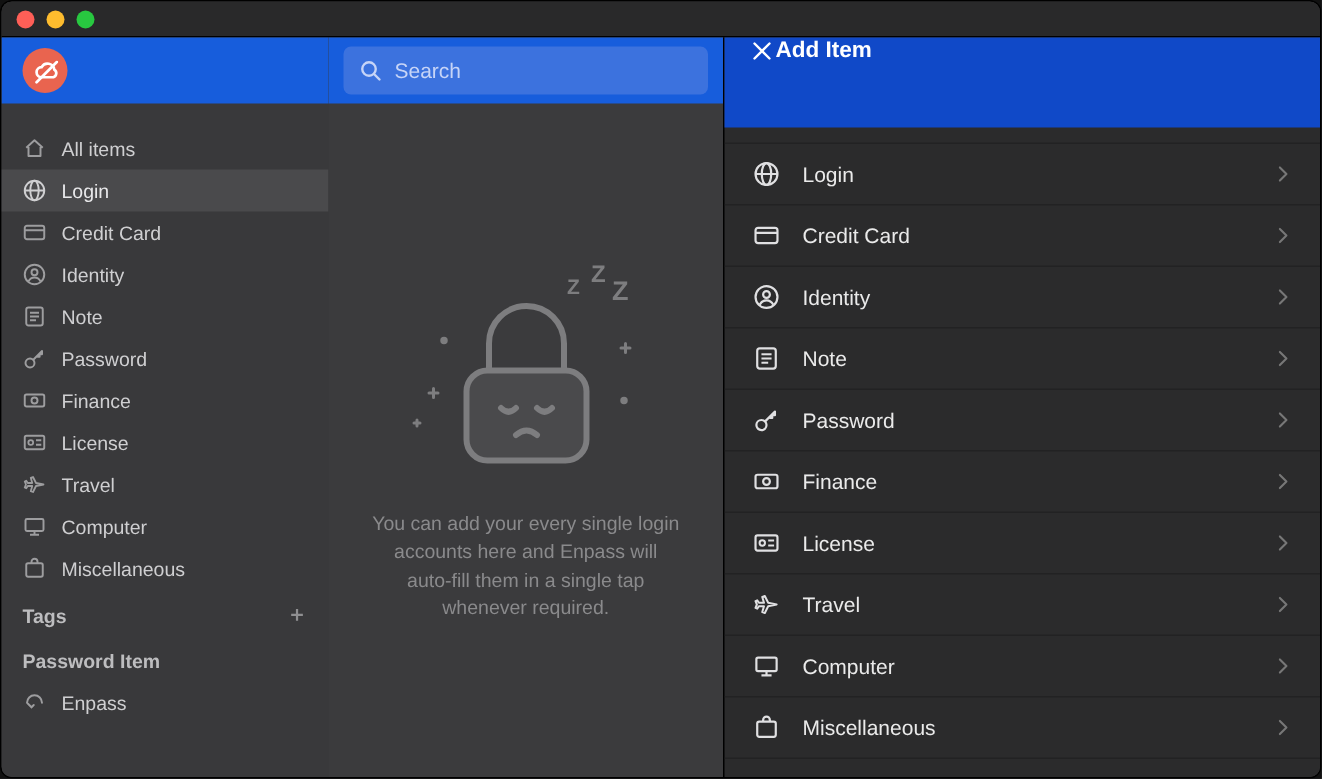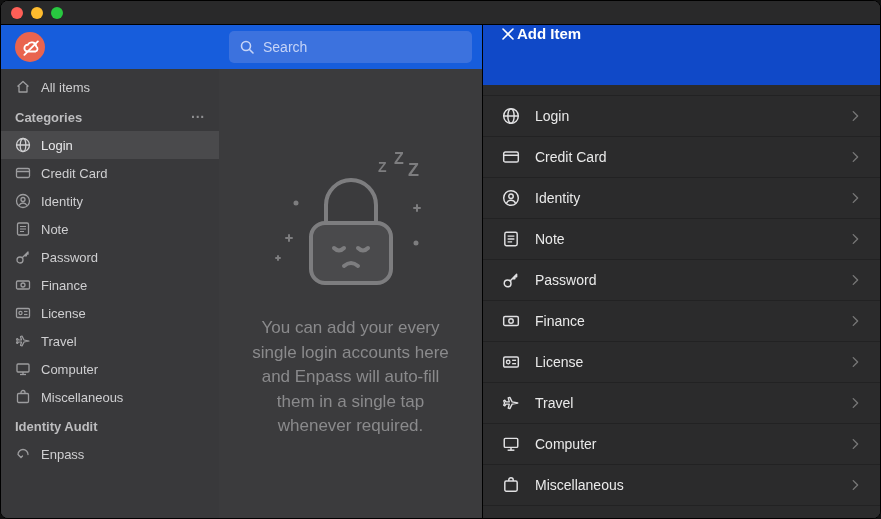--- a/index.html
+++ b/index.html
@@ -7,34 +7,34 @@
 .window { width: 881px; height: 519px; border: 1px solid #000; border-radius: 8px; overflow: hidden; display: flex; flex-direction: column; background: #3b3b3d; }
 .titlebar { height: 24px; background: #29292a; display: flex; align-items: center; padding: 0 10px; gap: 8px; border-bottom: 1px solid #000; }
 .tl-dot { width: 12px; height: 12px; border-radius: 50%; }
 .tl-close { background: #ff5f57; }
 .tl-min { background: #febc2e; }
 .tl-max { background: #28c840; }
 .body { flex: 1; display: flex; min-height: 0; }
 .sidebar { width: 218px; background: #39393b; display: flex; flex-direction: column; color: #cfcfd1; font-size: 13px; }
 .sb-top { height: 44px; background: #175ddc; display: flex; align-items: center; padding: 0 14px; }
 .logo { width: 30px; height: 30px; border-radius: 50%; background: #e9644f; display: flex; align-items: center; justify-content: center; }
-.sb-section { padding-top: 4px; }
+.sb-section { padding-top: 16px; }
 .sb-hdr { display: flex; align-items: center; justify-content: space-between; padding: 8px 14px 6px; color: #bdbdbf; font-weight: 600; font-size: 13px; }
 .sb-hdr .dots, .sb-hdr .plus { color: #8f8f91; font-size: 14px; }
 .sb-item { display: flex; align-items: center; gap: 10px; padding: 6px 14px; cursor: pointer; color: #cfcfd1; }
 .sb-item.active { background: #4a4a4c; color: #e8e8ea; }
 .sb-item .ic { width: 16px; height: 16px; display: flex; align-items: center; justify-content: center; color: #9d9d9f; flex-shrink: 0; }
 .sb-item.active .ic { color: #cfcfd1; }
 .middle { flex: 1; min-width: 0; display: flex; flex-direction: column; background: #3b3b3d; }
 .mid-top { height: 44px; background: #175ddc; display: flex; align-items: center; padding: 0 10px; }
 .search { flex: 1; height: 32px; background: #3c72de; border-radius: 5px; display: flex; align-items: center; padding: 0 10px; gap: 8px; }
 .search input { flex: 1; background: transparent; border: 0; outline: 0; color: #dbe5fb; font-size: 14px; }
 .search input::placeholder { color: #c6d4f7; }
 .mid-empty { flex: 1; display: flex; flex-direction: column; align-items: center; justify-content: center; padding: 0 28px; text-align: center; color: #8a8a8c; }
-.mid-empty .msg { margin-top: 18px; font-size: 17px; line-height: 1.45; max-width: 260px; color: #8a8a8c; }
+.mid-empty .msg { margin-top: 18px; font-size: 13px; line-height: 1.45; max-width: 260px; color: #8a8a8c; }
 .panel { width: 398px; background: #2b2b2c; display: flex; flex-direction: column; border-left: 1px solid #000; }
 .pn-top { height: 60px; background: #1049c8; display: flex; align-items: flex-start; padding: 0 16px; color: #fff; }
 .pn-close { width: 18px; height: 18px; display: flex; align-items: center; justify-content: center; cursor: pointer; }
 .pn-title { font-size: 15px; font-weight: 600; }
 .pn-list { flex: 1; overflow: auto; padding-top: 10px; }
 .pn-item { display: flex; align-items: center; gap: 14px; padding: 10px 18px; color: #eaeaea; cursor: pointer; border-bottom: 1px solid #222223; font-size: 14px; }
 .pn-item:first-child { border-top: 1px solid #222223; }
 .pn-item .ic { width: 20px; height: 20px; color: #e0e0e2; display: flex; align-items: center; justify-content: center; flex-shrink: 0; }
 .pn-item .chev { margin-left: auto; color: #777; }
 svg { display: block; }
@@ -135,106 +135,106 @@
       <div class="sb-section">
         <div class="sb-item">
           <span class="ic">
               <svg width="16" height="16" viewBox="0 0 16 16">
                 <use href="#i-home"></use>
               </svg>
             </span>
           <span>All items</span>
         </div>
       </div>
+      <div class="sb-item active">
+        <span class="ic">
+            <svg width="16" height="16" viewBox="0 0 16 16">
+              <use href="#i-globe"></use>
+            </svg>
+          </span>
+        <span>Login</span>
+      </div>
+      <div class="sb-item">
+        <span class="ic">
+            <svg width="16" height="16" viewBox="0 0 16 16">
+              <use href="#i-card"></use>
+            </svg>
+          </span>
+        <span>Credit Card</span>
+      </div>
+      <div class="sb-item">
+        <span class="ic">
+            <svg width="16" height="16" viewBox="0 0 16 16">
+              <use href="#i-identity"></use>
+            </svg>
+          </span>
+        <span>Identity</span>
+      </div>
+      <div class="sb-item">
+        <span class="ic">
+            <svg width="16" height="16" viewBox="0 0 16 16">
+              <use href="#i-note"></use>
+            </svg>
+          </span>
+        <span>Note</span>
+      </div>
+      <div class="sb-item">
+        <span class="ic">
+            <svg width="16" height="16" viewBox="0 0 16 16">
+              <use href="#i-key"></use>
+            </svg>
+          </span>
+        <span>Password</span>
+      </div>
+      <div class="sb-item">
+        <span class="ic">
+            <svg width="16" height="16" viewBox="0 0 16 16">
+              <use href="#i-finance"></use>
+            </svg>
+          </span>
+        <span>Finance</span>
+      </div>
+      <div class="sb-item">
+        <span class="ic">
+            <svg width="16" height="16" viewBox="0 0 16 16">
+              <use href="#i-license"></use>
+            </svg>
+          </span>
+        <span>License</span>
+      </div>
+      <div class="sb-item">
+        <span class="ic">
+            <svg width="16" height="16" viewBox="0 0 16 16">
+              <use href="#i-travel"></use>
+            </svg>
+          </span>
+        <span>Travel</span>
+      </div>
+      <div class="sb-item">
+        <span class="ic">
+            <svg width="16" height="16" viewBox="0 0 16 16">
+              <use href="#i-computer"></use>
+            </svg>
+          </span>
+        <span>Computer</span>
+      </div>
+      <div class="sb-item">
+        <span class="ic">
+            <svg width="16" height="16" viewBox="0 0 16 16">
+              <use href="#i-misc"></use>
+            </svg>
+          </span>
+        <span>Miscellaneous</span>
+      </div>
       <div class="sb-hdr">
-        <span>Categories</span>
-        <span class="dots">···</span>
-      </div>
-      <div class="sb-item active">
-        <span class="ic">
-            <svg width="16" height="16" viewBox="0 0 16 16">
-              <use href="#i-globe"></use>
-            </svg>
-          </span>
-        <span>Login</span>
-      </div>
-      <div class="sb-item">
-        <span class="ic">
-            <svg width="16" height="16" viewBox="0 0 16 16">
-              <use href="#i-card"></use>
-            </svg>
-          </span>
-        <span>Credit Card</span>
-      </div>
-      <div class="sb-item">
-        <span class="ic">
-            <svg width="16" height="16" viewBox="0 0 16 16">
-              <use href="#i-identity"></use>
-            </svg>
-          </span>
-        <span>Identity</span>
-      </div>
-      <div class="sb-item">
-        <span class="ic">
-            <svg width="16" height="16" viewBox="0 0 16 16">
-              <use href="#i-note"></use>
-            </svg>
-          </span>
-        <span>Note</span>
-      </div>
-      <div class="sb-item">
-        <span class="ic">
-            <svg width="16" height="16" viewBox="0 0 16 16">
-              <use href="#i-key"></use>
-            </svg>
-          </span>
-        <span>Password</span>
-      </div>
-      <div class="sb-item">
-        <span class="ic">
-            <svg width="16" height="16" viewBox="0 0 16 16">
-              <use href="#i-finance"></use>
-            </svg>
-          </span>
-        <span>Finance</span>
-      </div>
-      <div class="sb-item">
-        <span class="ic">
-            <svg width="16" height="16" viewBox="0 0 16 16">
-              <use href="#i-license"></use>
-            </svg>
-          </span>
-        <span>License</span>
-      </div>
-      <div class="sb-item">
-        <span class="ic">
-            <svg width="16" height="16" viewBox="0 0 16 16">
-              <use href="#i-travel"></use>
-            </svg>
-          </span>
-        <span>Travel</span>
-      </div>
-      <div class="sb-item">
-        <span class="ic">
-            <svg width="16" height="16" viewBox="0 0 16 16">
-              <use href="#i-computer"></use>
-            </svg>
-          </span>
-        <span>Computer</span>
-      </div>
-      <div class="sb-item">
-        <span class="ic">
-            <svg width="16" height="16" viewBox="0 0 16 16">
-              <use href="#i-misc"></use>
-            </svg>
-          </span>
-        <span>Miscellaneous</span>
+        <span>Tags</span>
+        <span class="plus">＋</span>
       </div>
       <div class="sb-hdr">
-        <span>Identity Audit</span>
+        <span>Password Item</span>
       </div>
       <div class="sb-item">
         <span class="ic">
             <svg width="16" height="16" viewBox="0 0 16 16">
               <use href="#i-pwned"></use>
             </svg>
           </span>
         <span>Enpass</span>
       </div>
     </div>

